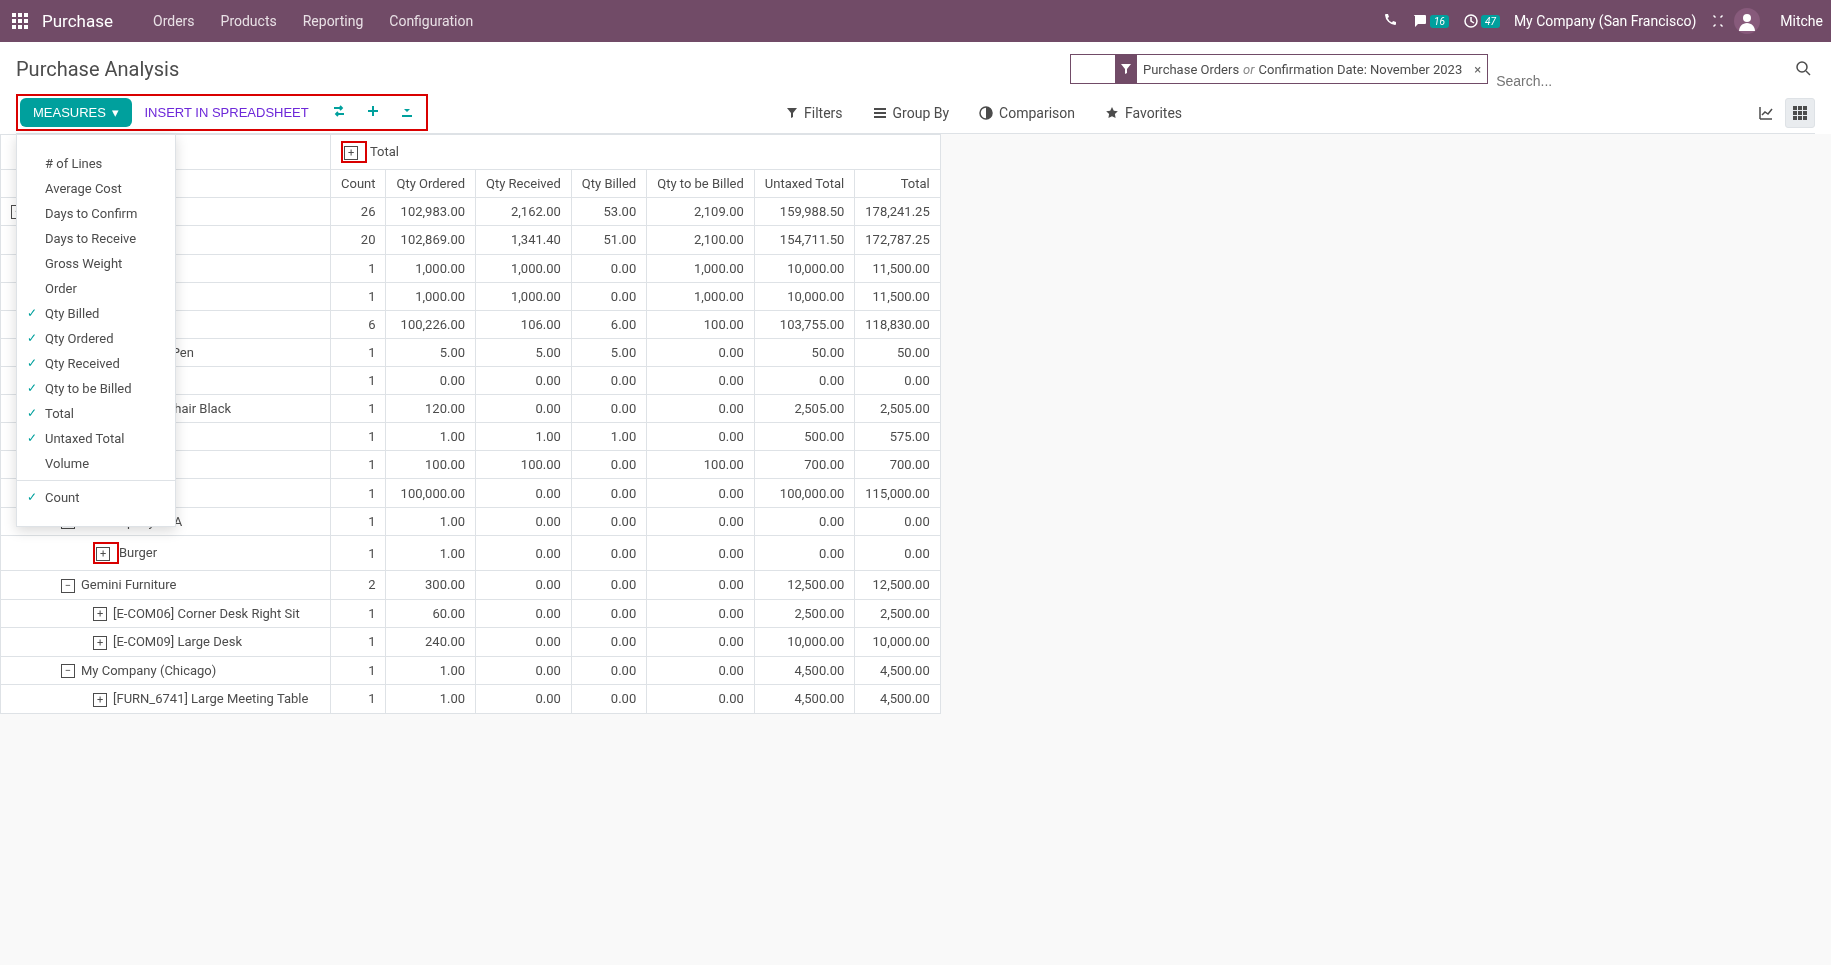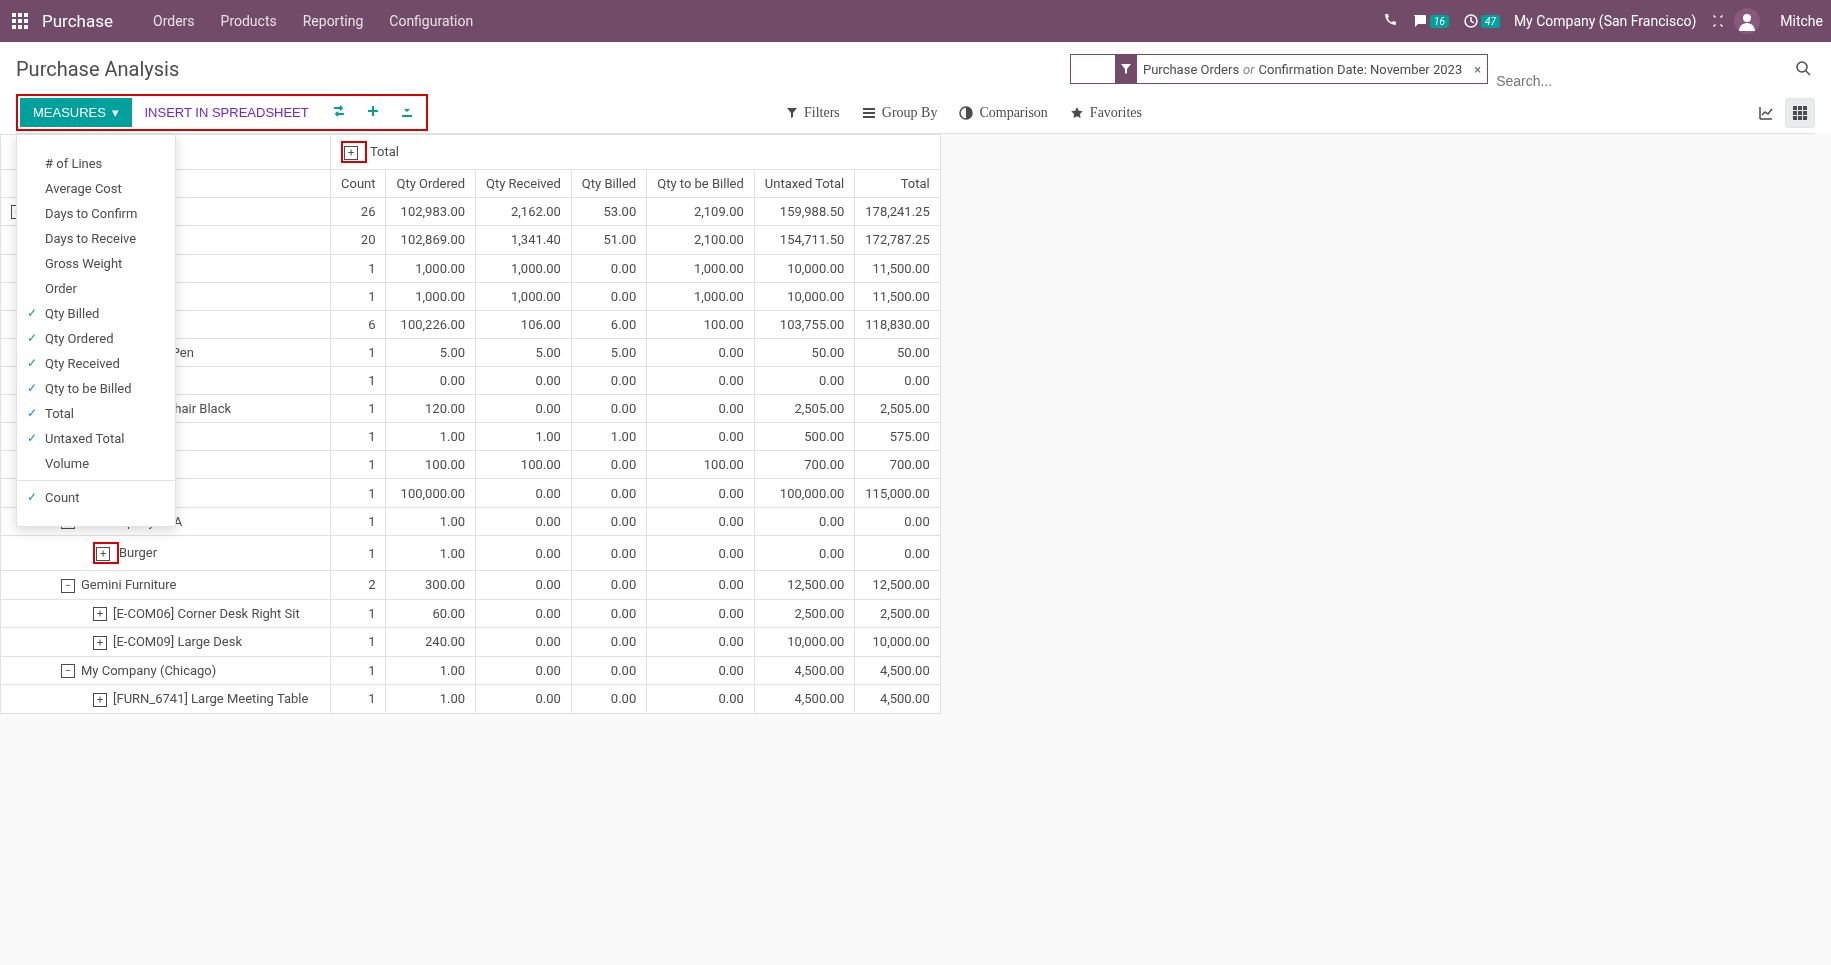--- a/index.html
+++ b/index.html
@@ -24,27 +24,27 @@
 .facet { display: flex; align-items: center; background: #fff; padding-left: 44px; }
 .facet-icon { background: #714b67; color:#fff; width: 22px; height: 28px; display:flex; align-items:center; justify-content:center; }
 .facet-label { padding: 0 6px; font-size: 13px; height:28px; display:flex; align-items:center; color: #4c4c4c; }
 .facet-label em { font-style: italic; color: #888; margin: 0 4px; }
 .facet-remove { padding: 0 6px; cursor:pointer; color: #666; }
 .search-input { flex: 1; border: none; padding: 6px 8px; font-size: 14px; outline: none; margin-top: 24px; }
 .search-icon { color: #4c4c4c; cursor:pointer; padding: 4px; }
 
 .cp-row2 { display: flex; align-items: center; height: 42px; border-bottom: 1px solid #dee2e6; position: relative; }
 .btn { padding: 6px 12px; font-size: 13px; border: 1px solid transparent; border-radius: 0; cursor: pointer; display:inline-flex; align-items:center; }
-.btn-primary { background: #00a09d; color: #fff; font-weight: 500; }
+.btn-primary { background: #00a09d; color: #fff; font-weight: 500; border-radius: 6px; }
 .btn-link { background: transparent; color: #6d28d9; font-weight: 500; }
 .toolbar-group { display: flex; align-items:center; border: 2px solid #d90000; padding: 2px; }
 .caret-down { margin-left: 6px; }
 .icon-btn { padding: 6px 10px; color: #00a09d; cursor:pointer; }
 
-.search-options { margin-left: auto; display: flex; gap: 22px; align-items: center; font-size: 14px; color: #4c4c4c; font-family: Liberation Serif, serif; }
+.search-options { margin-left: auto; display: flex; gap: 30px; align-items: center; font-size: 14px; color: #4c4c4c; }
 .search-opt { cursor: pointer; display:flex; align-items:center; gap:6px; }
 .view-switchers { margin-left: auto; display:flex; gap:4px; }
 .vs-btn { width: 30px; height: 30px; display:flex; align-items:center; justify-content:center; cursor:pointer; border:1px solid transparent; border-radius:3px; }
 .vs-btn.active { background: #e9ecef; border-color: #dee2e6; }
 
 
 .dropdown { position: absolute; top: 40px; left: 0; background: #fff; border: 1px solid #dee2e6; box-shadow: 0 4px 12px rgba(0,0,0,0.15); z-index: 100; min-width: 160px; padding: 16px 0; }
 .dropdown-item { padding: 5px 28px 5px 28px; font-size: 13px; cursor: pointer; position: relative; color: #4c4c4c; }
 .dropdown-item.selected::before { content: "✓"; position: absolute; left: 10px; color: #00a09d; font-size: 12px; }
 .dropdown-sep { border-top: 1px solid #dee2e6; margin: 4px 0; }

